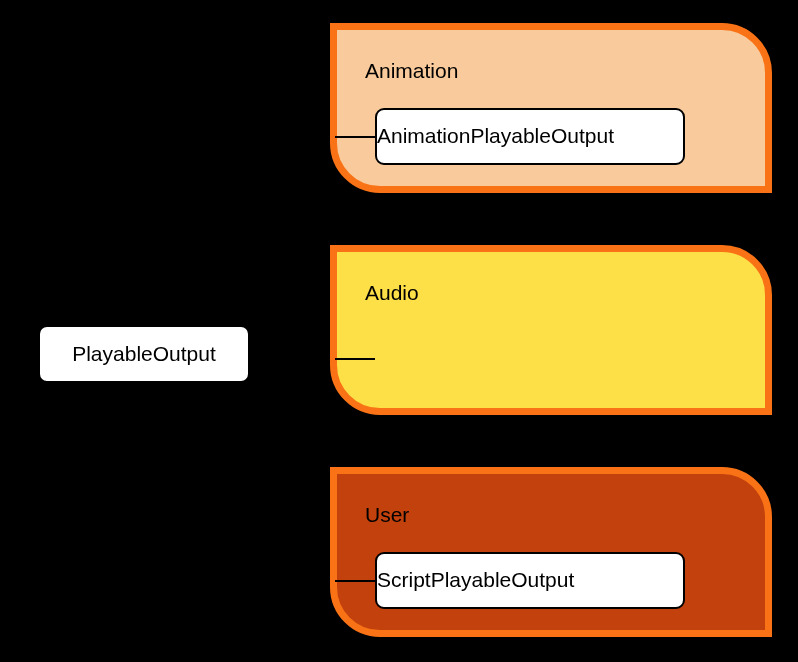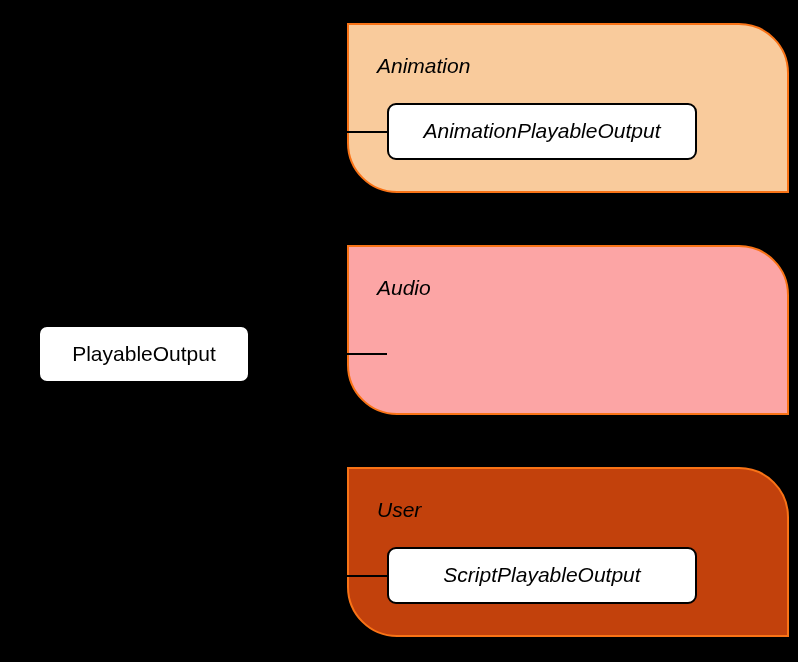--- a/index.html
+++ b/index.html
@@ -30,46 +30,45 @@
   .root-box {
     position: absolute;
     left: 38px;
     top: 325px;
     width: 212px;
     height: 58px;
     justify-content: center;
   }
   .group {
     position: absolute;
-    left: 347px;
+    left: 330px;
     width: 442px;
     height: 170px;
     box-sizing: border-box;
-    border: 2px solid #f97316;
+    border: 7px solid #f97316;
     
     border-radius: 0 50px 0 50px;
-    font-style: italic;
   }
   .group-animation { top: 23px; }
   .group-audio     { top: 245px; }
   .group-user      { top: 467px; }
   .group-label {
     position: absolute;
     left: 28px;
     top: 29px;
     font-size: 21px;
     line-height: 1.15;
   }
   .child-box {
     position: absolute;
     left: 38px;
     top: 78px;
     width: 310px;
     height: 57px;
-    justify-content: center;
+    justify-content: flex-start;
   }
   .connector-stub {
     position: absolute;
     left: -2px;          
     top: 105.5px;        
     width: 40px;
     height: 2px;
     background: #000;
   }
 </style>
@@ -83,21 +82,21 @@
   </div>
 
   <div class="group group-animation" style="background: rgb(249, 203, 156);">
     <div class="group-label">Animation</div>
     <div class="connector-stub"></div>
     <div class="node child-box">
       <span>AnimationPlayableOutput</span>
     </div>
   </div>
 
-  <div class="group group-audio" style="background: #fca5a5;">
+  <div class="group group-audio" style="background: #fde047;">
     <div class="group-label">Audio</div>
     <div class="connector-stub"></div>
   </div>
 
   <div class="group group-user" style="background: #c2410c;">
     <div class="group-label">User</div>
     <div class="connector-stub"></div>
     <div class="node child-box">
       <span>ScriptPlayableOutput</span>
     </div>

